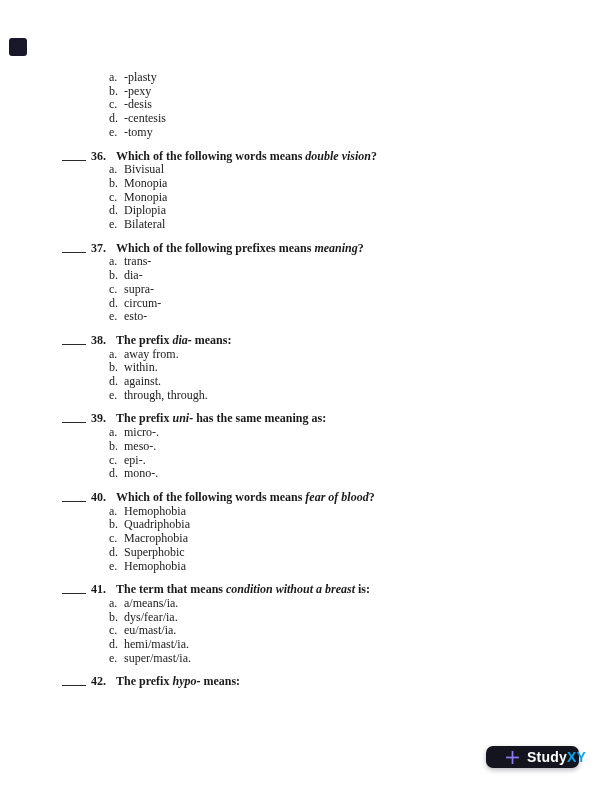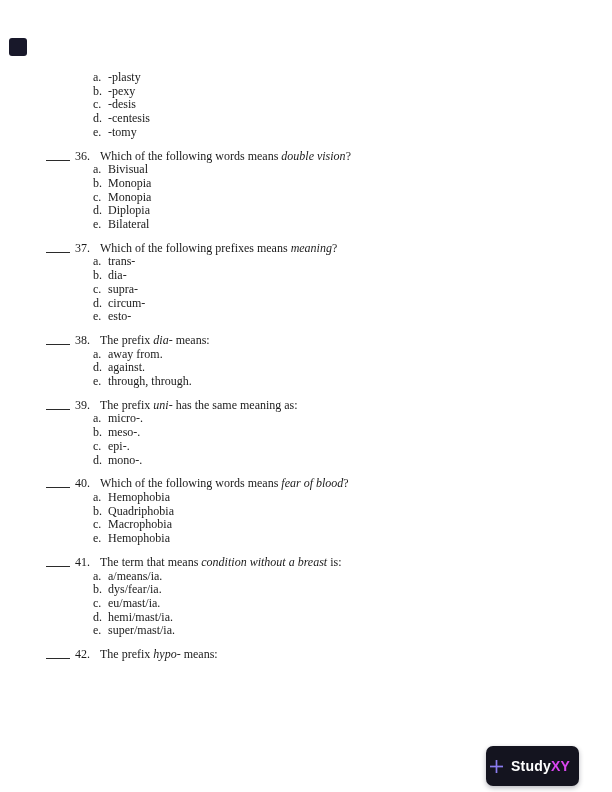--- a/index.html
+++ b/index.html
@@ -18,27 +18,27 @@
     position: absolute;
     left: 9px;
     top: 38px;
     width: 18px;
     height: 18px;
     border-radius: 3px;
     background: #18182a;
   }
   .content {
     position: absolute;
-    left: 0;
+    left: 16px;
     top: 71px;
     width: 568px;
     line-height: 13.7px;
   }
   .q-block { margin-top: 10px; }
-  .q-row { padding-left: 46px; white-space: nowrap; }
+  .q-row { padding-left: 46px; white-space: nowrap; font-weight: bold; }
   .blank {
     display: inline-block;
     width: 24px;
     height: 2px;
     border-bottom: 1px solid #2b2b2b;
     vertical-align: -1px;
   }
   .q-num {
     display: inline-block;
     width: 20px;
@@ -46,36 +46,36 @@
   }
   .q-text { margin-left: 10px; }
   .it { font-style: italic; }
   .option-row { padding-left: 93px; white-space: nowrap; }
   .opt-letter { display: inline-block; width: 15px; }
   .brand-badge {
     position: absolute;
     left: 486px;
     top: 746px;
     width: 93px;
-    height: 40px;
+    height: 22px;
     background: #14141f;
     border-radius: 7px;
     display: flex;
     align-items: center;
-    padding-left: 3px;
+    padding-left: 19px;
     box-sizing: border-box;
     font-family: "Liberation Sans", sans-serif;
     font-weight: bold;
     font-size: 14px;
     letter-spacing: 0.2px;
     box-shadow: 0 2px 5px rgba(20,20,40,0.30);
   }
   .plus-icon { display: inline-flex; margin-right: 7px; }
   .brand-primary { color: #ffffff; }
-  .brand-secondary { color: #d946ef; }
+  .brand-secondary { color: #0ea5e9; }
 </style>
 </head>
 <body>
 
 <div class="page">
 
   <div class="corner-mark"></div>
 
   <div class="content">
     <div class="options">
@@ -156,20 +156,23 @@
 
   <div class="q-block">
     <div class="q-row">
       <span class="blank"></span><span class="q-num">38.</span><span class="q-text"><span>The prefix </span><span class="it">dia-</span><span> means:</span></span>
     </div>
     <div class="options">
   <div class="option-row">
     <span class="opt-letter">a.</span><span class="opt-text">away from.</span>
   </div>
 
+  <div class="option-row">
+    <span class="opt-letter">b.</span><span class="opt-text">within.</span>
+  </div>
 
 
   <div class="option-row">
     <span class="opt-letter">d.</span><span class="opt-text">against.</span>
   </div>
 
   <div class="option-row">
     <span class="opt-letter">e.</span><span class="opt-text">through, through.</span>
   </div>
 </div>
@@ -209,20 +212,23 @@
   </div>
 
   <div class="option-row">
     <span class="opt-letter">b.</span><span class="opt-text">Quadriphobia</span>
   </div>
 
   <div class="option-row">
     <span class="opt-letter">c.</span><span class="opt-text">Macrophobia</span>
   </div>
 
+  <div class="option-row">
+    <span class="opt-letter">d.</span><span class="opt-text">Superphobic</span>
+  </div>
 
   <div class="option-row">
     <span class="opt-letter">e.</span><span class="opt-text">Hemophobia</span>
   </div>
 </div>
   </div>
 
   <div class="q-block">
     <div class="q-row">
       <span class="blank"></span><span class="q-num">41.</span><span class="q-text"><span>The term that means </span><span class="it">condition without a breast</span><span> is:</span></span>

